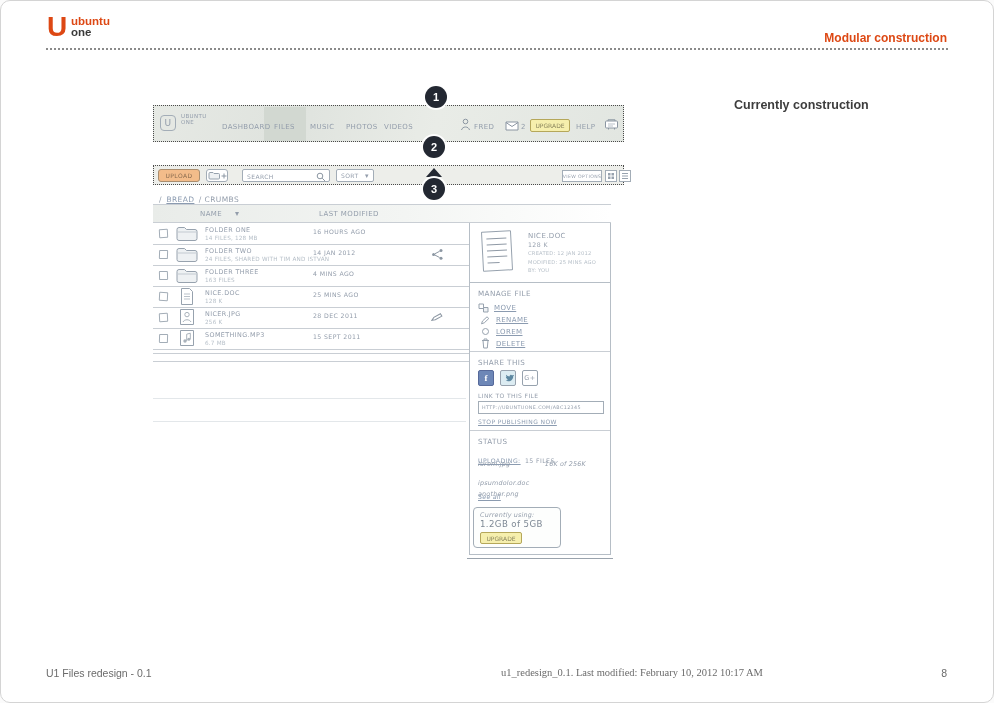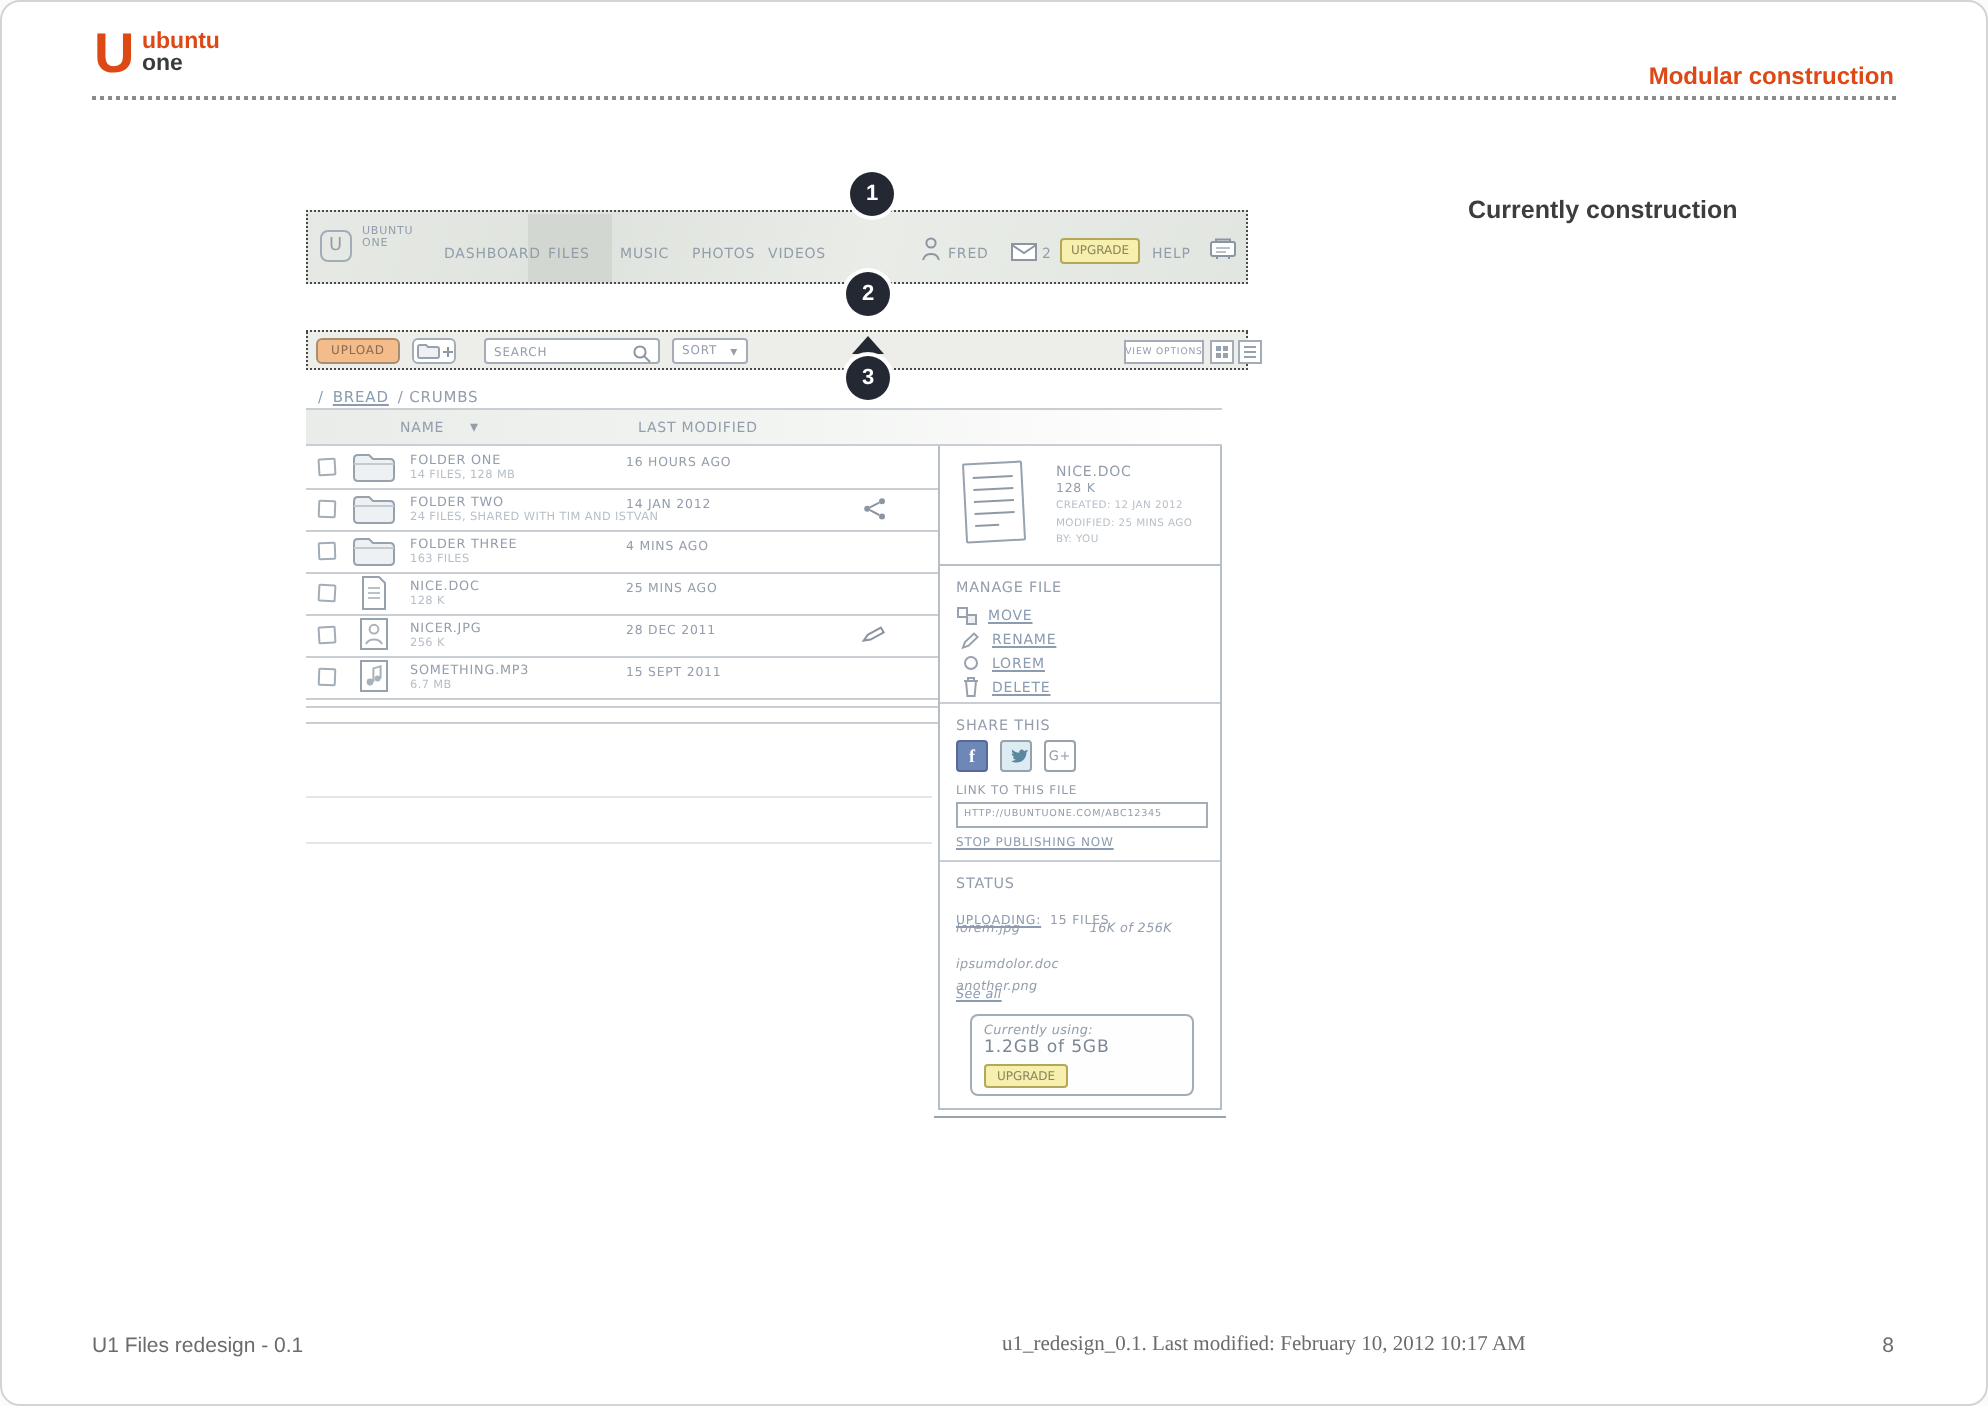--- a/index.html
+++ b/index.html
@@ -350,21 +350,21 @@
         <span class="hw hw-lc" style="font-size:6.4px;">16K of 256K</span>
       </div>
       <div class="abs" style="left:8px;top:248px;">
         <span class="hw hw-lc" style="font-size:6.4px;">ipsumdolor.doc</span>
       </div>
       <div class="abs" style="left:8px;top:259px;">
         <span class="hw hw-lc" style="font-size:6.4px;">another.png</span>
       </div>
       <div class="abs hw hw-lc hw-link" style="left:8px;top:270px;font-size:6.4px;text-align:right;">See all</div>
 
-      <div class="abs skb" style="left:15px;top:284px;width:112px;height:41px;border-radius:4px;background:#fdfefd;">
+      <div class="abs skb" style="left:3px;top:284px;width:88px;height:41px;border-radius:4px;background:#fdfefd;">
         <div class="abs hw hw-lc" style="left:6px;top:3px;font-size:6.4px;">Currently using:</div>
         <div class="abs hw" style="left:6px;top:11px;font-size:8.6px;text-transform:none;color:#7d8894;">1.2GB of 5GB</div>
         <div class="abs yellow-btn" style="left:6px;top:24px;width:42px;height:12px;font-size:6px;">UPGRADE</div>
       </div>
     </div>
 
     <div class="abs pline" style="left:314px;top:454px;width:146px;border-color:#9aa3ad;"></div>
   </div>
 
   <div class="abs note-title" style="left:733px;top:97px;">Currently construction</div>

